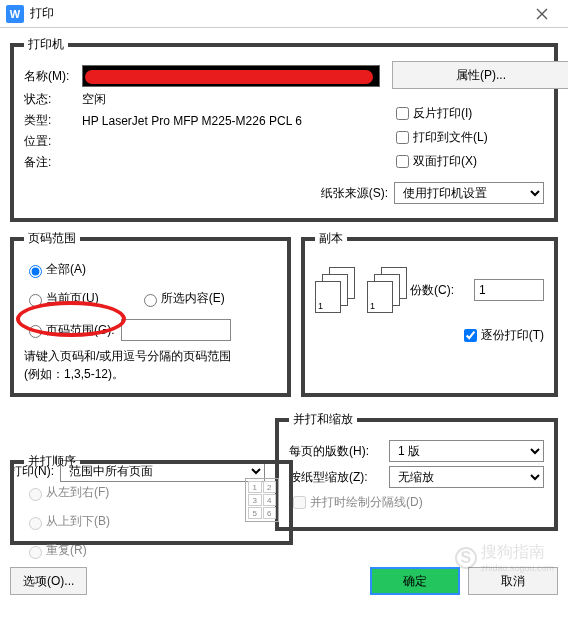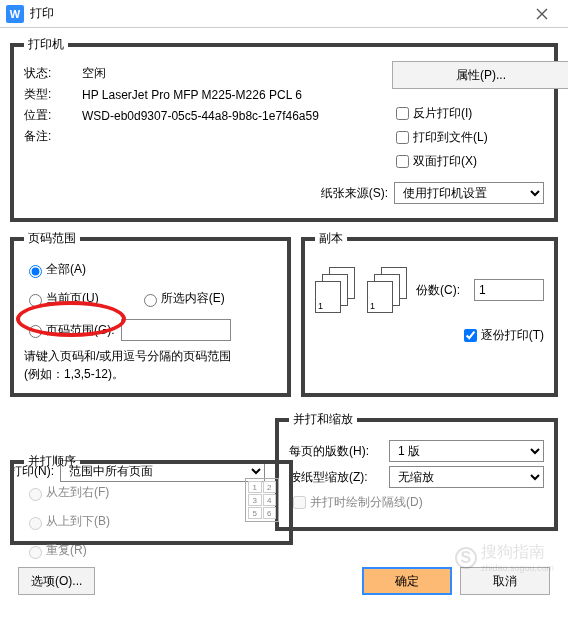--- a/index.html
+++ b/index.html
@@ -109,26 +109,26 @@
   }
   .order-icon div { border: 1px solid #ccc; display:flex;align-items:center;justify-content:center; }
   .copies-icon {
     display: flex; gap: 10px; align-items: flex-end;
     margin: 8px 0 10px 0;
   }
   .stack { position: relative; width: 42px; height: 44px; }
   .page { position: absolute; width: 26px; height: 32px; border: 1px solid #555; background:#fff; font-size:9px; display:flex; align-items:flex-end; justify-content:flex-start; padding:1px 2px;}
   .bottom-bar {
     display: flex;
-    padding: 6px 18px;
+    padding: 6px 10px;
     align-items: center;
   }
   .bottom-bar .spacer { flex: 1; }
   .btn-primary {
-    background: #fdba74;
+    background: #22c55e;
     border: 2px solid #2f8cff;
   }
   .watermark {
     position: absolute;
     right: 14px; bottom: 48px;
     color: rgba(0,0,0,0.12);
     font-size: 16px;
     display:flex; align-items:center; gap:4px;
     pointer-events:none;
   }
@@ -151,30 +151,35 @@
   </div>
 </div>
 
 <div class="content">
 
   <fieldset>
     <legend>打印机</legend>
     <div class="printer-grid">
       <div class="printer-left">
         <div class="row">
+          <div class="label-col">名称(M):</div>
+          <div class="blackbox">
+            <div class="red-scribble"></div>
+          </div>
+        </div>
+        <div class="row">
           <div class="label-col">状态:</div>
           <div>空闲</div>
         </div>
         <div class="row">
           <div class="label-col">类型:</div>
           <div>HP LaserJet Pro MFP M225-M226 PCL 6</div>
         </div>
         <div class="row">
           <div class="label-col">位置:</div>
-          <div style="white-space:nowrap;overflow:hidden;">WSD-eb0d9307-05c5-44a8-9b8c-1e7f46a59</div>
         </div>
         <div class="row">
           <div class="label-col">备注:</div>
         </div>
       </div>
       <div class="printer-right">
         <button class="btn-wide">属性(P)...</button>
         <div style="height:10px"></div>
         <div class="cb-row">
             <input type="checkbox" style="">
@@ -235,21 +240,21 @@
             <div class="page" style="left:14px; top:0;">3</div>
             <div class="page" style="left:7px; top:7px;">2</div>
             <div class="page" style="left:0; top:14px;">1</div>
           </div>
           <div class="stack">
             <div class="page" style="left:14px; top:0;">3</div>
             <div class="page" style="left:7px; top:7px;">2</div>
             <div class="page" style="left:0; top:14px;">1</div>
           </div>
         </div>
-        <span style="margin-right:14px;">份数(C):</span>
+        <span style="margin-right:20px;">份数(C):</span>
         <input type="number" style="width: 70px;" value="1">
       </div>
       <div class="cb-row" style="justify-content:flex-end;">
         <input type="checkbox" checked="" style="">
         <span>逐份打印(T)</span>
       </div>
     </fieldset>
   </div>
 
   <div class="two-col" style="margin:6px 0;">

